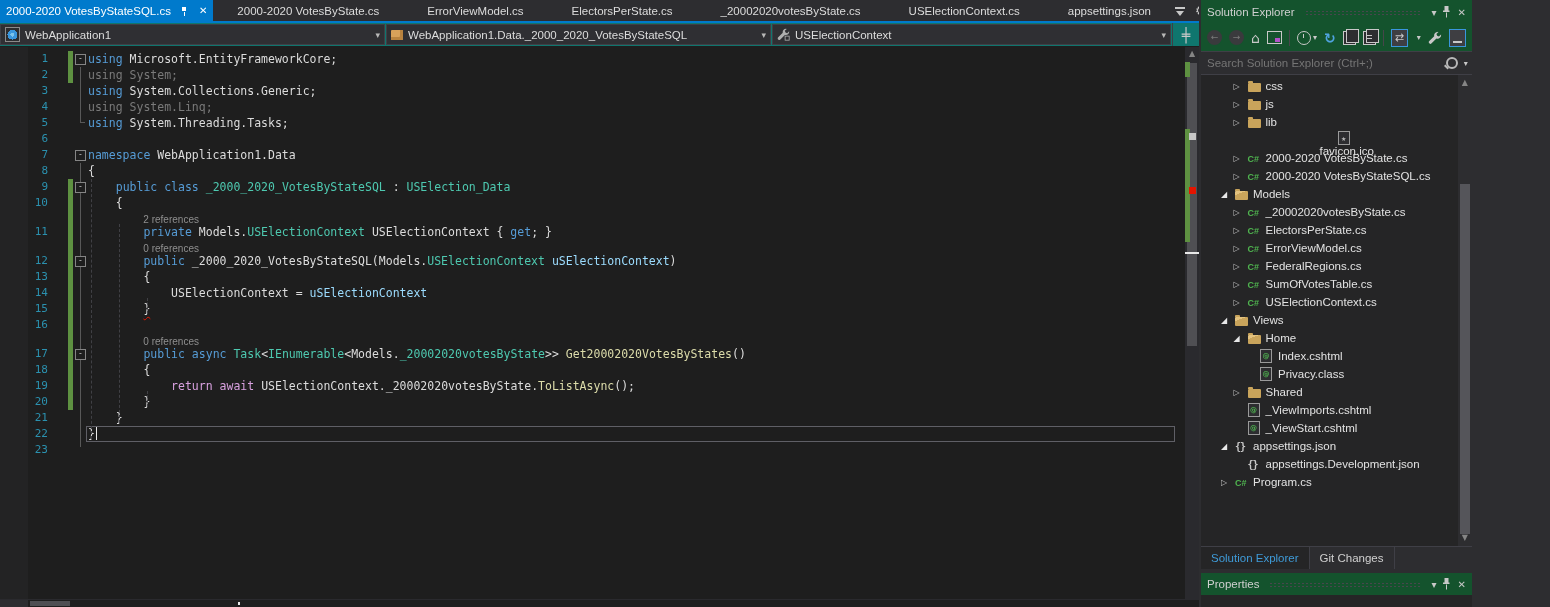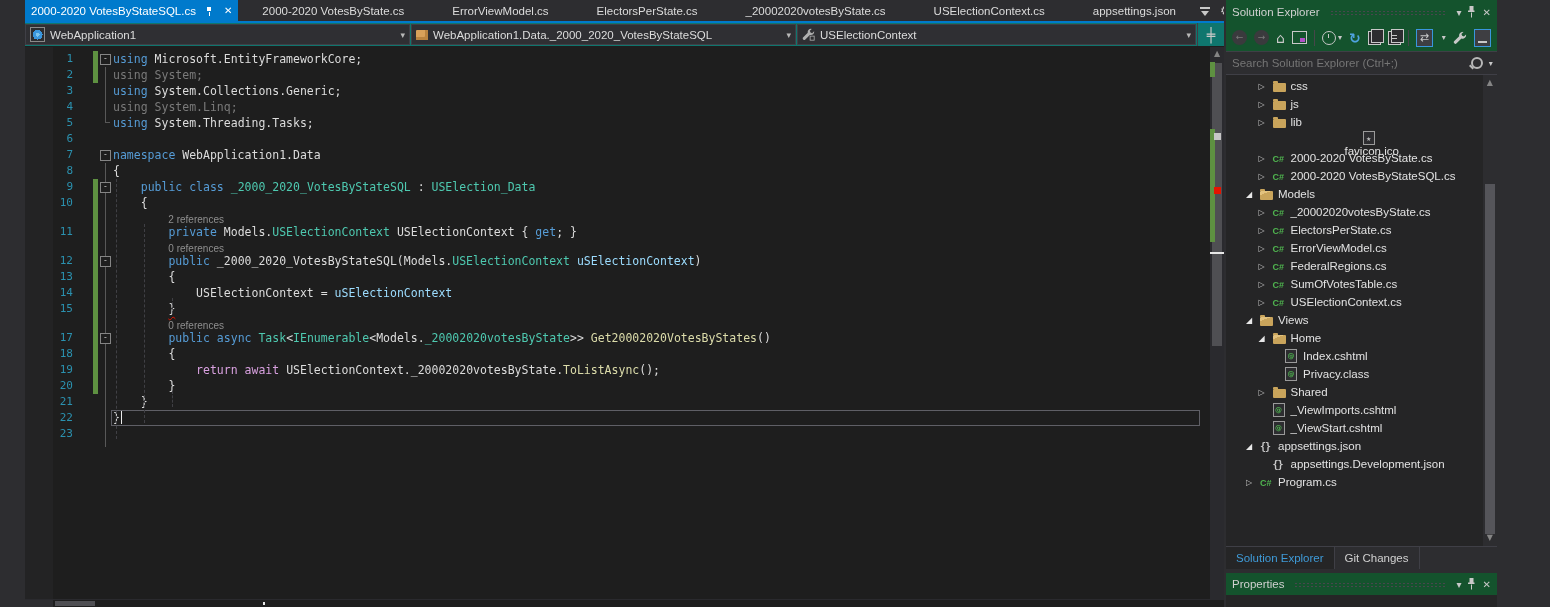--- a/index.html
+++ b/index.html
@@ -1,17 +1,17 @@
 <!DOCTYPE html>
 <html><head>
 <meta charset="utf-8">
 <style>
   html,body{margin:0;padding:0;width:1550px;height:607px;overflow:hidden;background:#2D2D30;
     font-family:"Liberation Sans",sans-serif;-webkit-font-smoothing:antialiased;}
-  #app{display:flex;width:1259px;height:607px;margin-left:25px;}
+  #app{display:flex;width:1259px;height:607px;}
   
   #main-col{width:1199px;display:flex;flex-direction:column;}
   
   #tab-bar{height:22px;display:flex;align-items:stretch;background:#2D2D30;}
   #tabs{display:flex;}
   .tab{display:flex;align-items:center;font-size:11.5px;color:#DCDCDC;padding:0 24px;cursor:default;white-space:nowrap;}
   .tab.active{background:#007ACC;color:#FFFFFF;padding:0 6px 0 6px;}
   .tab-label{pointer-events:none;}
   .tab-pin{width:12px;height:12px;margin-left:8px;position:relative;}
   .tab-pin::before{content:"";position:absolute;left:2px;top:1px;width:6px;height:6px;background:#FFF;box-shadow:0 0 0 1px #007ACC inset;}
@@ -285,20 +285,25 @@
           </div>
           <div class="code-line">
             <span class="lnum">14</span>
             <i class="chg"></i>
             <span class="codewrap"><span>            </span><span class="tk-p">USElectionContext = </span><span class="tk-prm">uSElectionContext</span></span>
           </div>
           <div class="code-line">
             <span class="lnum">15</span>
             <i class="chg"></i>
             <span class="codewrap"><span>        </span><span class="tk-err">}</span></span>
+          </div>
+          <div class="code-line">
+            <span class="lnum">16</span>
+            <i class="chg"></i>
+            <span class="codewrap"></span>
           </div>
           <div class="codelens-row"><i class="chg"></i><span class="cl-text" style="margin-left: 143.36px;">0 references</span></div>
           <div class="code-line">
             <span class="lnum">17</span>
             <i class="chg"></i>
             <span class="foldbox"></span>
             <span class="codewrap"><span>        </span><span class="tk-k">public async</span><span class="tk-p"> </span><span class="tk-t">Task</span><span class="tk-p">&lt;</span><span class="tk-t">IEnumerable</span><span class="tk-p">&lt;Models.</span><span class="tk-t">_20002020votesByState</span><span class="tk-p">&gt;&gt; </span><span class="tk-m">Get20002020VotesByStates</span><span class="tk-p">()</span></span>
           </div>
           <div class="code-line">
             <span class="lnum">18</span>

